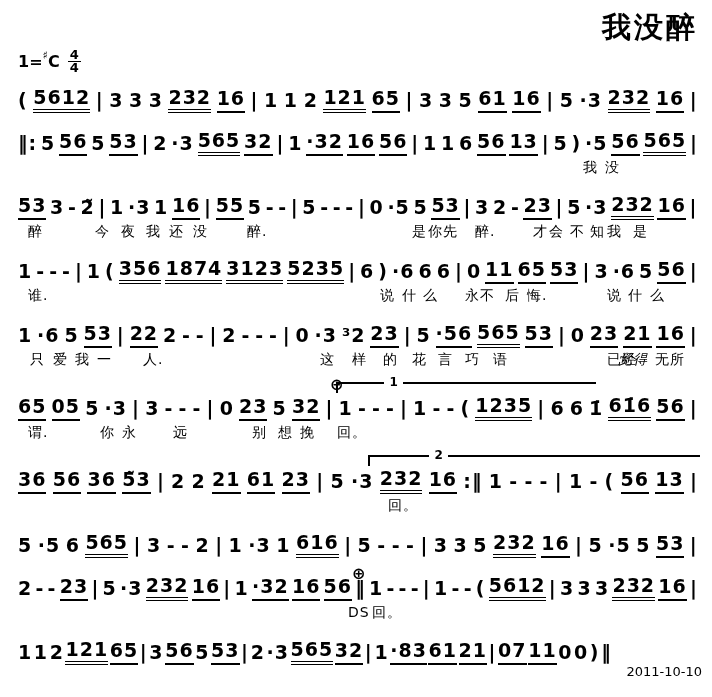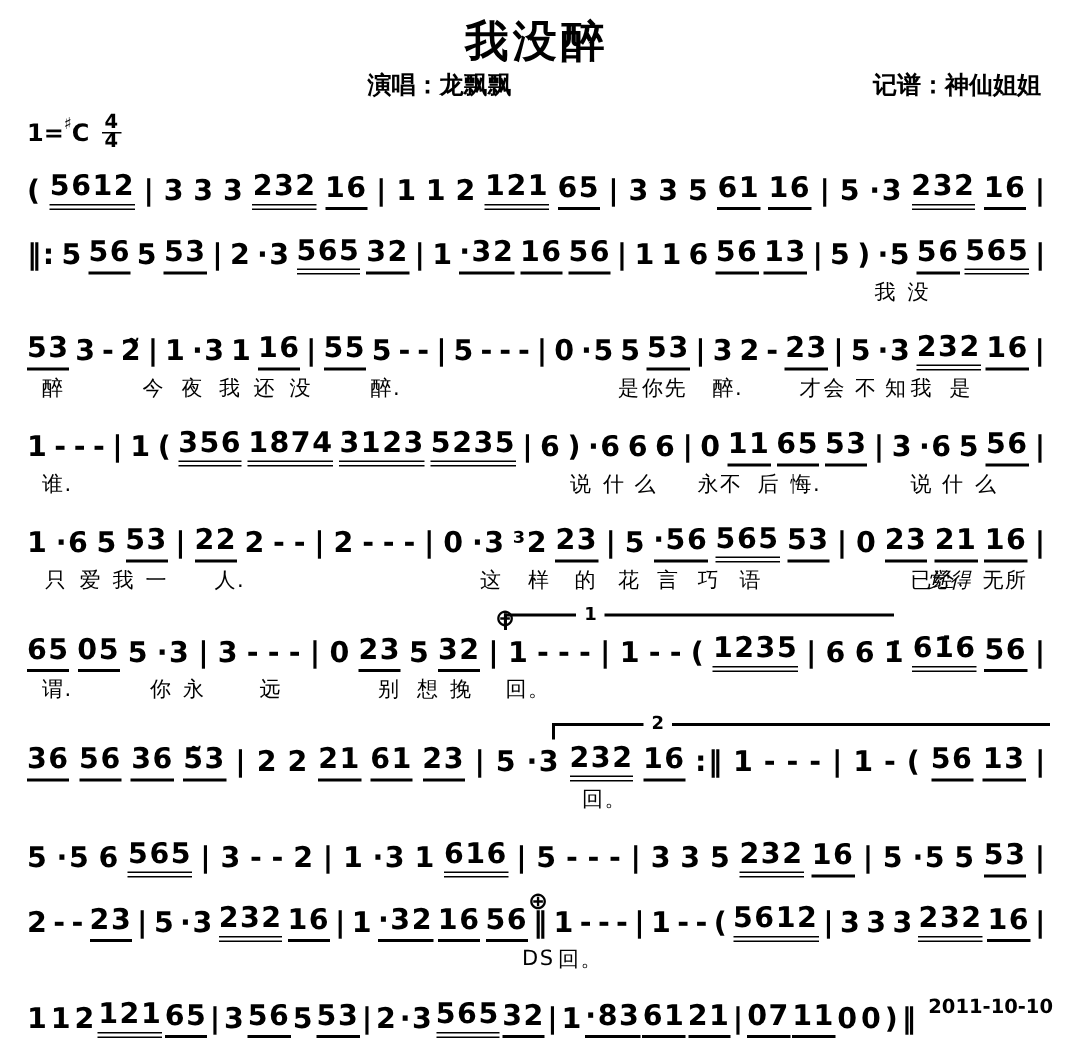--- a/index.html
+++ b/index.html
@@ -1,20 +1,20 @@
 <!DOCTYPE html>
 <html><head>
 <meta charset="utf-8">
 <style>
   html,body{margin:0;padding:0;background:#ffffff;}
   body{width:712px;height:697px;overflow:hidden;color:#000;
        font-family:"DejaVu Sans",sans-serif;}
   .page{position:relative;width:712px;height:697px;box-sizing:border-box;
         padding:10px 14px 0 18px;background:#fff;}
-  .title{text-align:center;font-size:29px;font-weight:bold;letter-spacing:3px;line-height:34px;}
+  .title{text-align:right;font-size:29px;font-weight:bold;letter-spacing:3px;line-height:34px;}
   .byline{position:relative;height:24px;margin-top:3px;font-size:16px;font-weight:bold;}
   .performer{position:absolute;left:227px;top:0;}
   .transcriber{position:absolute;right:4px;top:0;}
   .keysig{height:30px;margin-top:2px;font-size:16px;font-weight:bold;
           display:flex;align-items:center;}
   .sharp{font-size:11px;position:relative;top:-6px;}
   .meter{display:inline-flex;flex-direction:column;align-items:center;
          font-size:13px;line-height:12px;font-weight:bold;margin-left:8px;}
   .meter-top{border-bottom:1px solid #000;padding:0 2px;}
   .lines{margin-top:4px;}
@@ -25,31 +25,27 @@
   .tok{letter-spacing:1px;padding-bottom:2px;}
   .u1{border-bottom:2px solid #000;}
   .u2{border-bottom:4px double #000;padding-bottom:1px;}
   .lyrics{position:relative;height:19px;margin-top:2px;font-size:14px;font-weight:500;}
   .lyric{position:absolute;top:1px;white-space:nowrap;letter-spacing:1px;}
   .volta{position:absolute;top:3px;height:9px;border-top:2px solid #000;border-left:2px solid #000;}
   .volta-label{position:absolute;top:-9px;left:18%;background:#fff;padding:0 5px;
                font-size:12px;font-weight:bold;line-height:14px;}
   .coda{position:absolute;top:-2px;font-size:16px;font-weight:bold;line-height:16px;}
   .music-line.last .notation{padding-right:86px;}
-  .date{position:absolute;right:10px;bottom:18px;font-size:13px;letter-spacing:0;font-weight:bold;}
+  .date{position:absolute;right:10px;bottom:18px;font-size:13px;letter-spacing:0;}
 </style>
 </head>
 <body>
 
 <div class="page">
   <div class="title">我没醉</div>
-  <div class="byline">
-    <span class="performer">演唱：龙飘飘</span>
-    <span class="transcriber">记谱：神仙姐姐</span>
-  </div>
   <div class="keysig">
     <span>1=</span>
       <span class="sharp">♯</span>
       <span>C</span>
     <span class="meter">
       <span class="meter-top">4</span>
       <span>4</span>
     </span>
   </div>
   <div class="lines">

